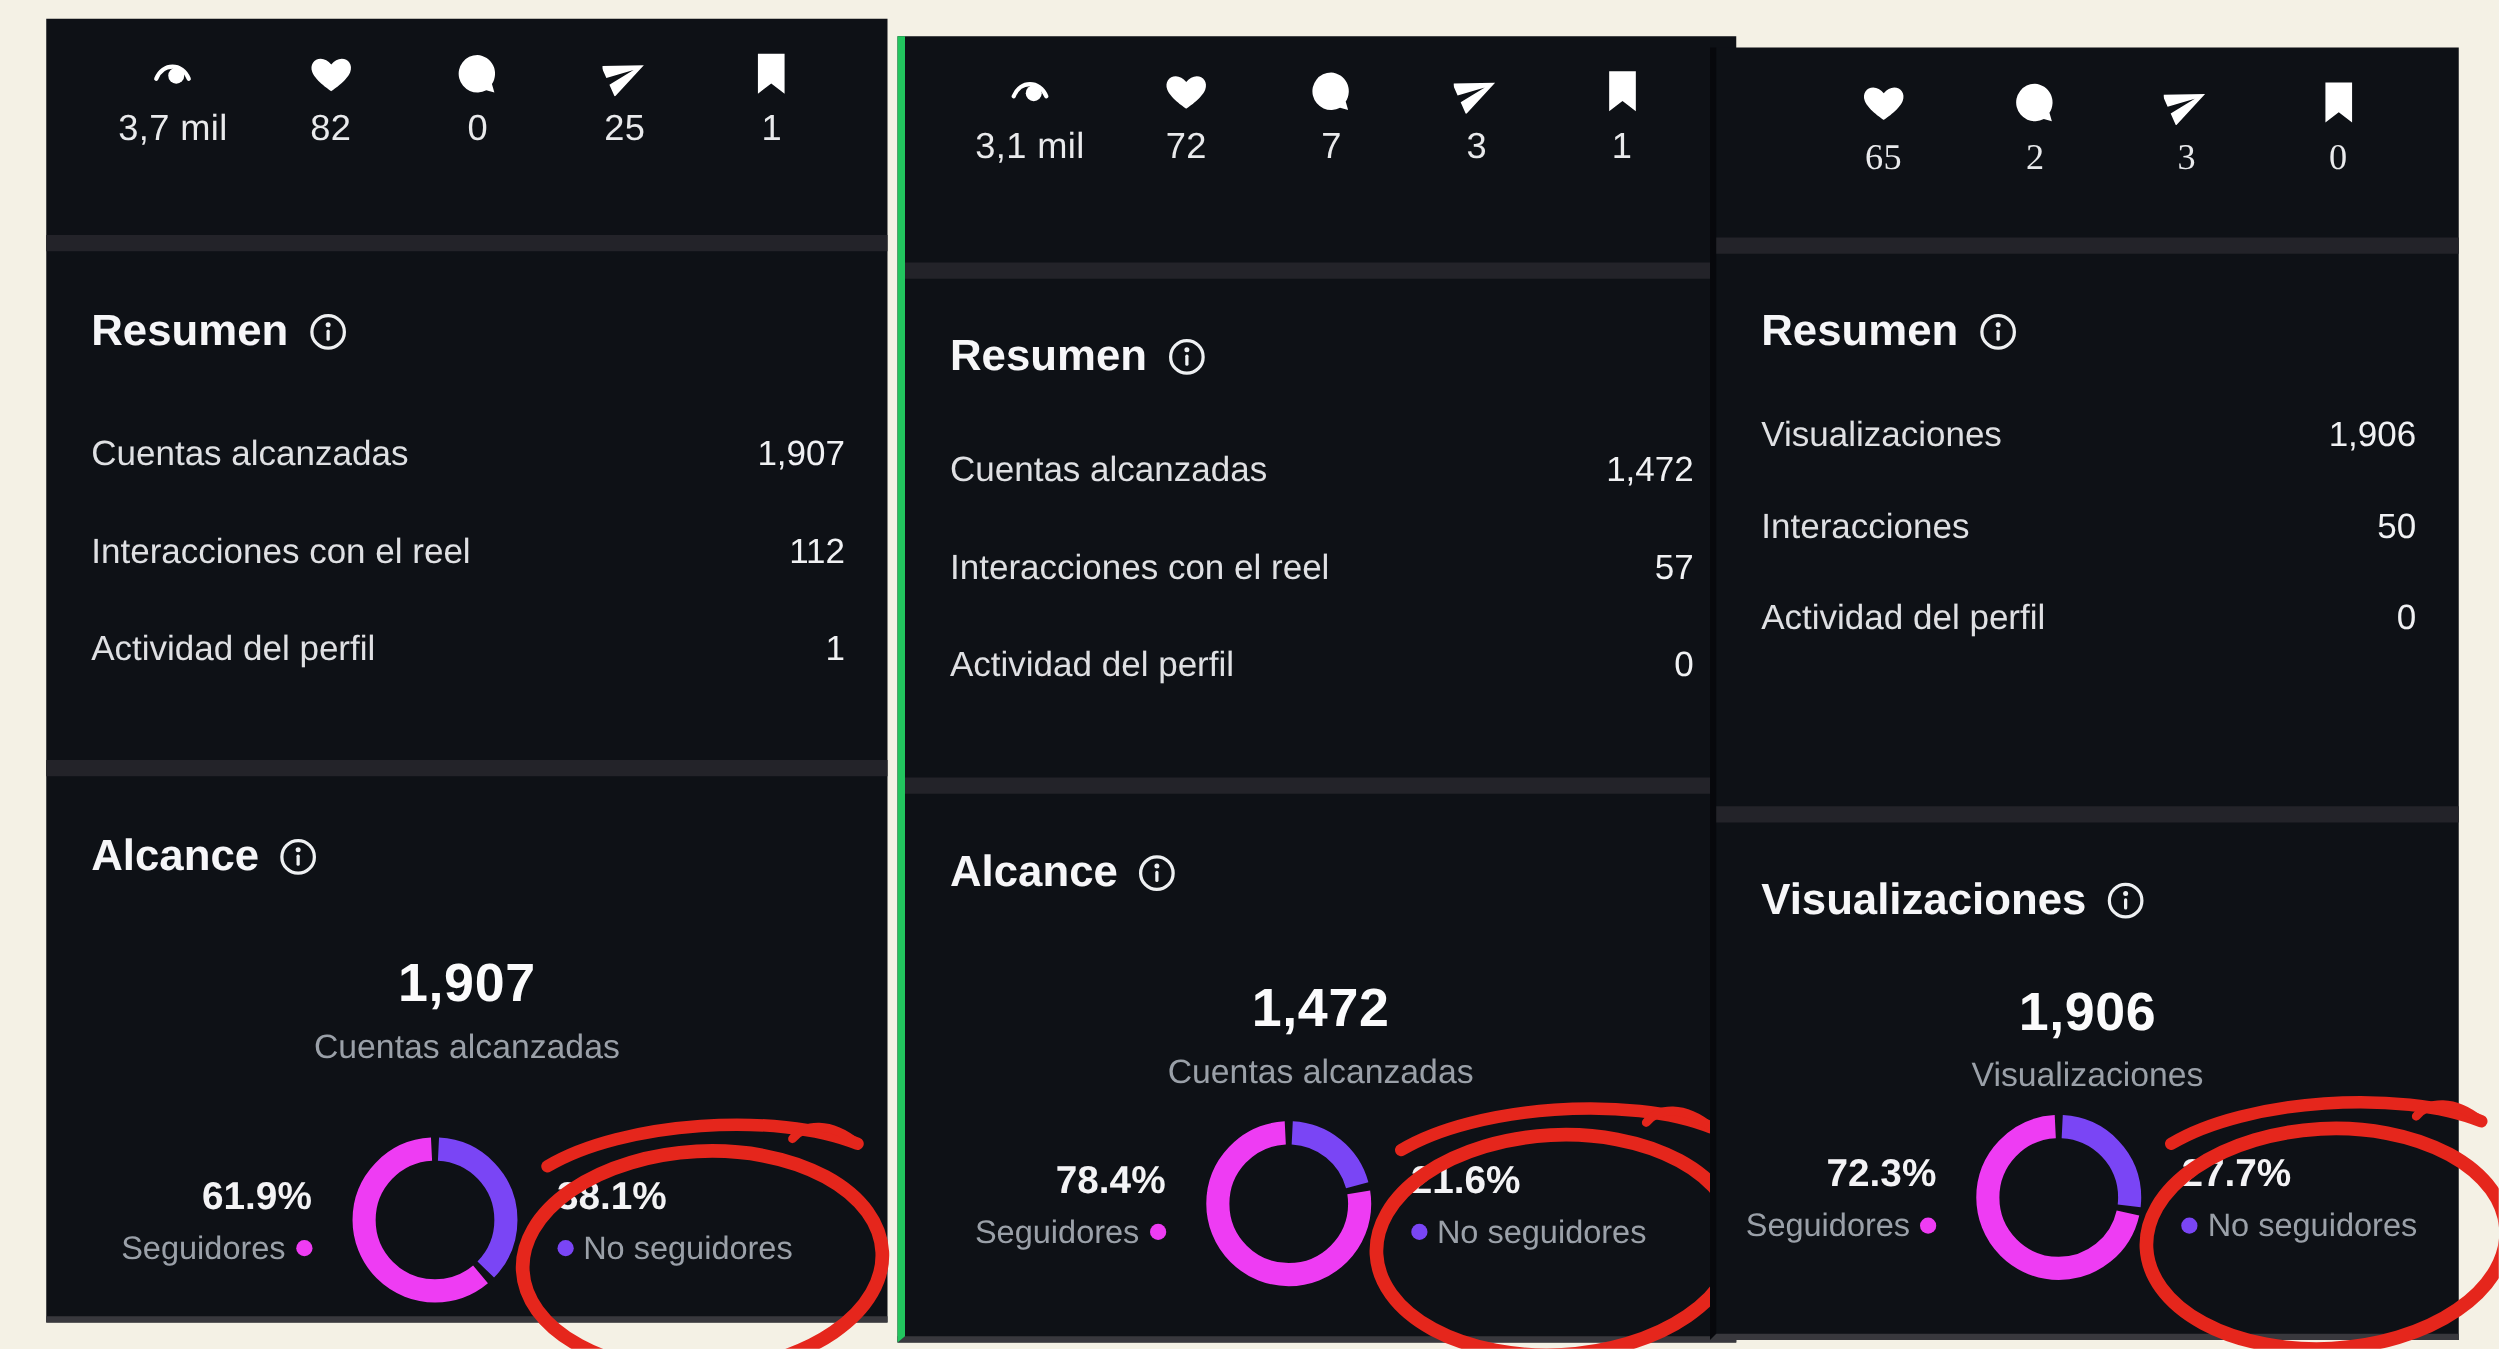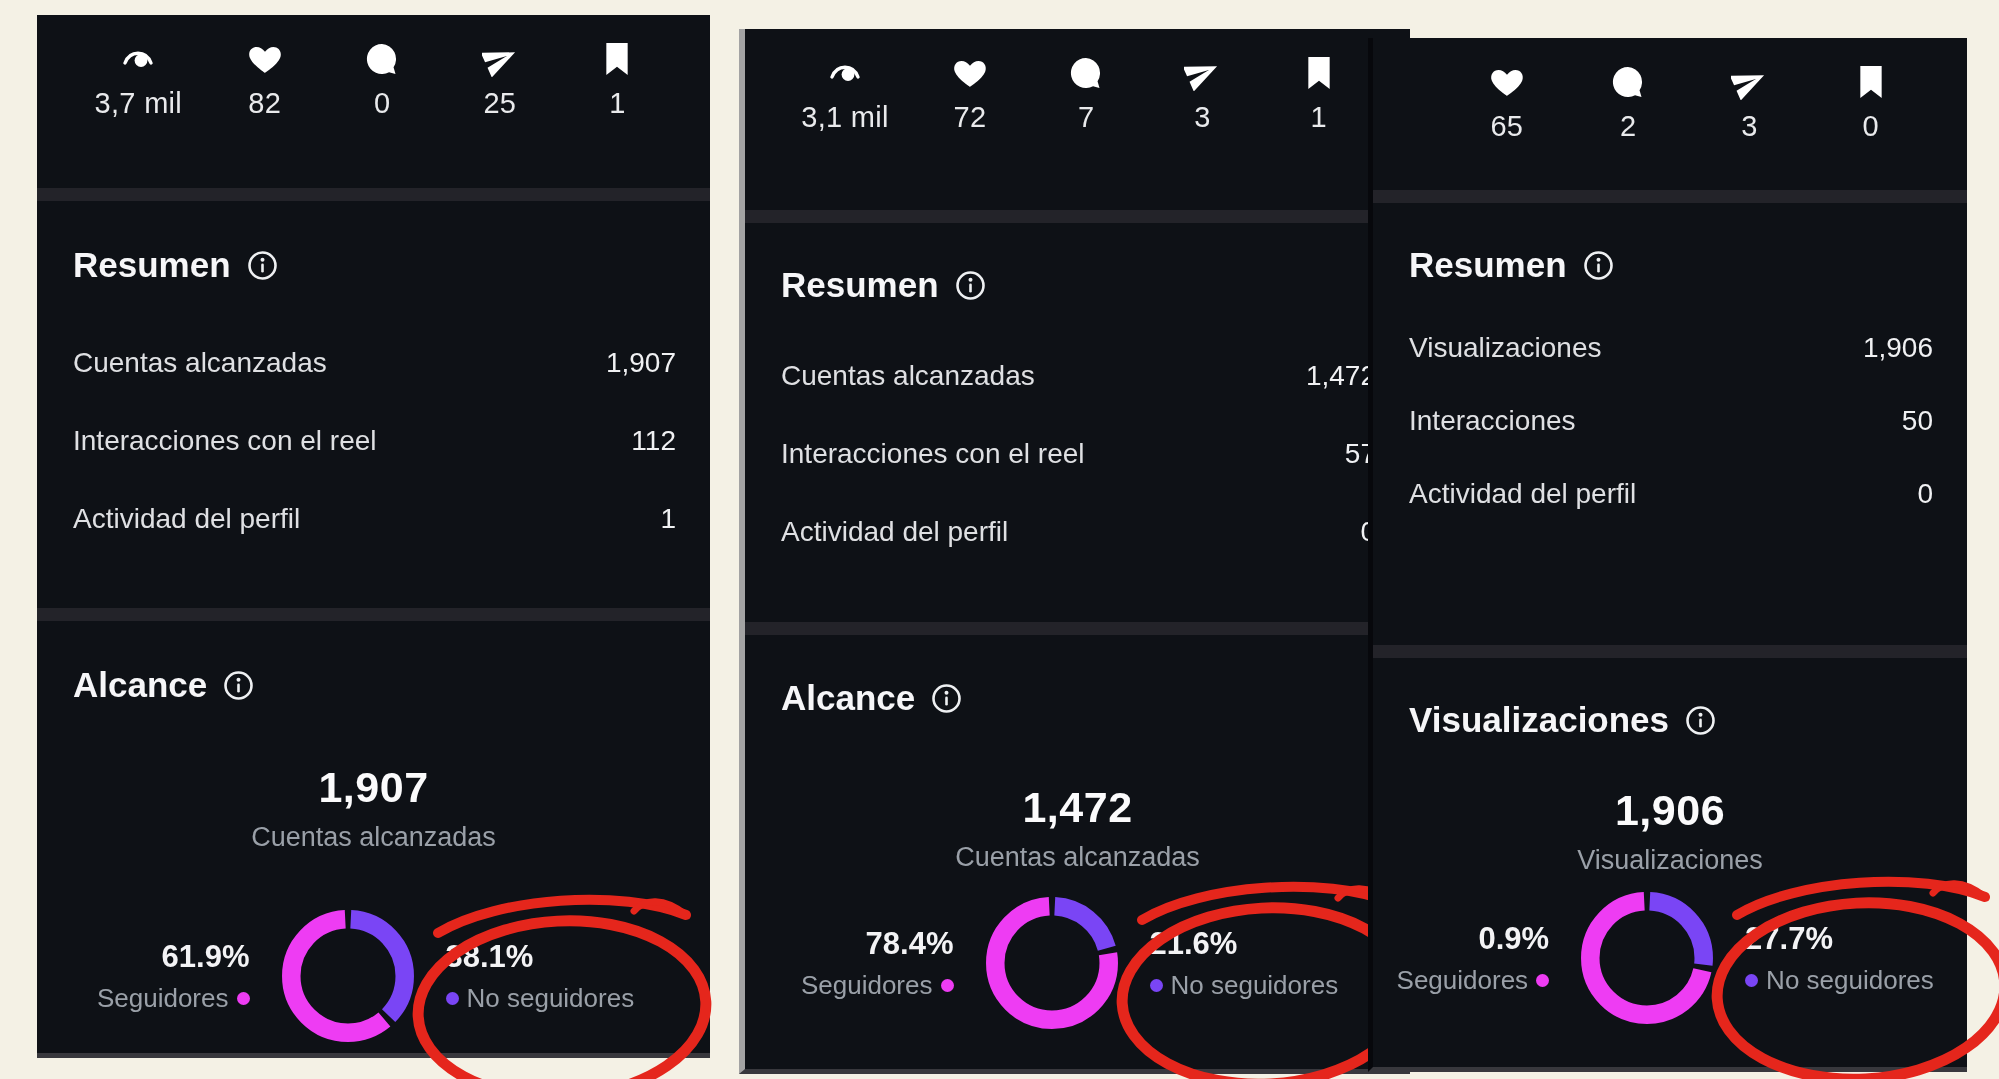--- a/index.html
+++ b/index.html
@@ -7,30 +7,30 @@
     width:1999px;height:1079px;position:relative;overflow:hidden;
     background:#f4f1e5;
     font-family:"Liberation Sans","DejaVu Sans",sans-serif;
     -webkit-font-smoothing:antialiased;
   }
   .panel{
     position:absolute;background:#0e1116;color:#eceded;
     border-bottom:5px solid #38383d;
   }
   .p1{left:37px;top:15px;width:673px;height:1038px;text-decoration:underline;}
-  .p2{left:739px;top:29px;width:665px;height:1040px;border-left:6px solid #a3a3a3;text-decoration:underline;}
+  .p2{left:718px;top:29px;width:665px;height:1040px;border-left:6px solid #22c55e;text-decoration:underline;}
   .p3{left:1368px;top:38px;width:594px;height:1029px;border-left:5px solid #07080c;}
 
   
   .stats-row{
     position:absolute;top:26px;left:0;right:0;height:112px;
     display:flex;justify-content:space-evenly;align-items:flex-start;
     padding:0 10px;
   }
-  .p3 .stats-row{padding-left:8%;}
+  .p3 .stats-row{padding-left:8%;font-family:Liberation Serif, serif;}
   .stat-item{display:flex;flex-direction:column;align-items:center;gap:10px;min-width:70px;}
   .stat-item svg{display:block;height:36px;}
   .stat-value{font-size:29px;color:#e9eaec;letter-spacing:.3px;}
 
   .divider{position:absolute;left:0;right:0;height:13px;background:#232329;}
   .div1{top:var(--d1);}
   .div2{top:var(--d2);}
   .p1{--d1:173px;--d2:593px;--sumtop:230px;--rowstop:332px;--rowgap:46px;--bktop:650px;--bigtop:748px;--charttop:866px;}
   .p2{--d1:181px;--d2:593px;--sumtop:236px;--rowstop:331px;--rowgap:46px;--bktop:649px;--bigtop:754px;--charttop:839px;}
   .p3{--d1:152px;--d2:607px;--sumtop:207px;--rowstop:294px;--rowgap:41px;--bktop:662px;--bigtop:748px;--charttop:825px;}
@@ -401,21 +401,21 @@
       </span>
   </div>
 
   <div class="big-total">
     <div class="num">1,906</div>
     <div class="cap">Visualizaciones</div>
   </div>
 
   <div class="chart-row">
     <div class="side-stat side-left">
-      <span class="pct">0.9%</span>
+      <span class="pct">72.3%</span>
       <span class="legend-line">
         <span>Seguidores</span>
         <span class="dot dot-pink"></span>
       </span>
     </div>
     <svg class="donut" viewBox="0 0 120 120">
       <g transform="rotate(-90 60 60)">
         <circle class="seg-pink" cx="60" cy="60" r="46" fill="none" stroke="#ee3cf3" stroke-width="15" pathLength="100" stroke-dasharray="70.7 29.3" stroke-dashoffset="-28.5"></circle>
         <circle class="seg-purple" cx="60" cy="60" r="46" fill="none" stroke="#7a45f5" stroke-width="15" pathLength="100" stroke-dasharray="26.099999999999998 73.89999999999999" stroke-dashoffset="-0.8"></circle>
       </g>

